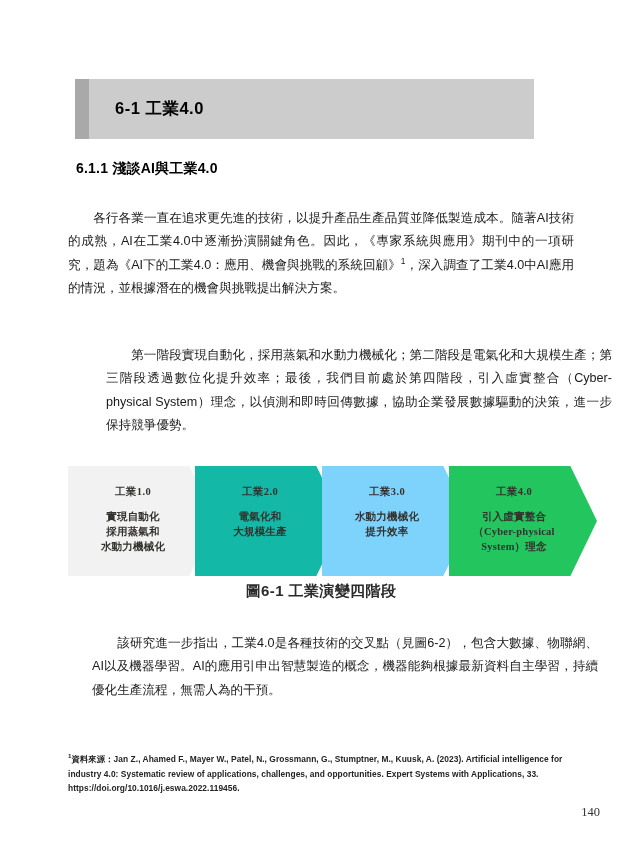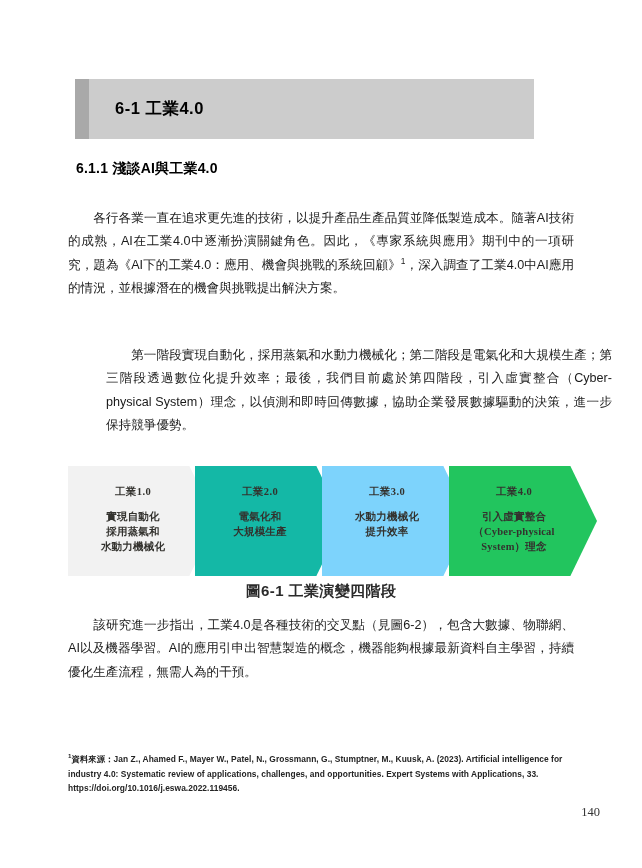--- a/index.html
+++ b/index.html
@@ -77,21 +77,21 @@
   .indent { text-indent: 2em; }
   .sup {
     font-size: 8.4px;
     vertical-align: super;
     line-height: 0;
   }
 
   #para-1 { top: 207px; }
   #para-2 { top: 320px; }
   #para-3 { top: 344px; margin-left: 38px; }
-  #para-4 { top: 614px; }
+  #para-4 { top: 632px; margin-left: 24px; }
 
   
   .figure {
     position: absolute;
     left: 68px;
     top: 466px;
     width: 506px;
   }
   .figure-diagram {
     position: relative;

